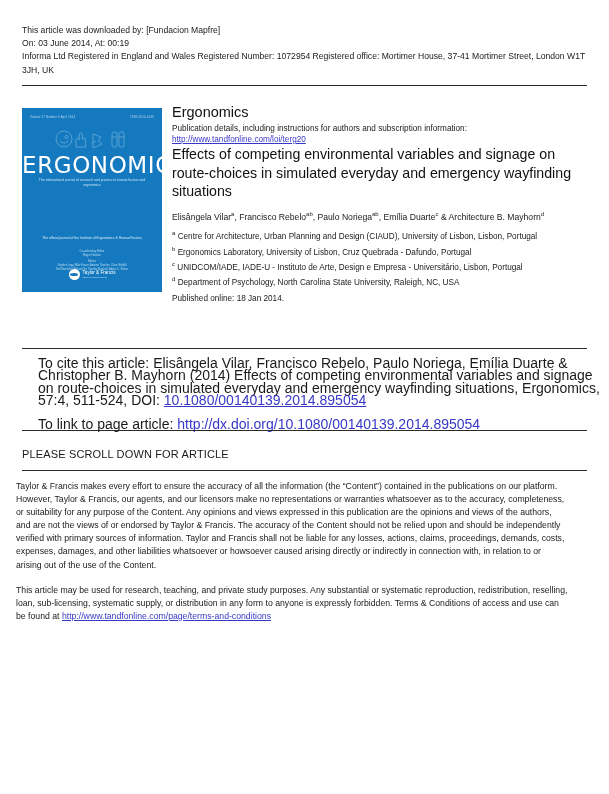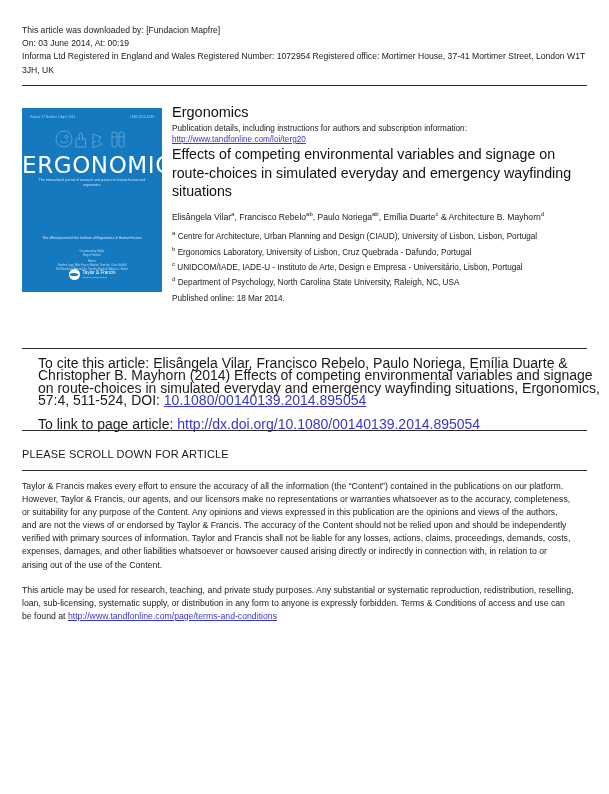--- a/index.html
+++ b/index.html
@@ -211,21 +211,21 @@
     left: 22px;
     top: 448px;
     font-size: 11px;
     letter-spacing: .15px;
     color: #1a1a1a;
   }
 
   
   .terms {
     position: absolute;
-    left: 22px;
+    left: 16px;
     top: 480px;
     width: 552px;
     font-size: 8.7px;
     line-height: 13.1px;
     color: #1a1a1a;
   }
   .terms p { margin: 0; }
   .terms p + p { margin-top: 12px; }
 </style>
 </head>
@@ -291,21 +291,21 @@
     <div class="authors">
       <span>Elisângela Vilar</span><sup>a</sup>, <span>Francisco Rebelo</span><sup>ab</sup>, <span>Paulo Noriega</span><sup>ab</sup>, <span>Emília Duarte</span><sup>c</sup> &amp; <span>Architecture B. Mayhorn</span><sup>d</sup>
     </div>
 
     <div class="affils">
       <p><span class="marker">a</span> <span>Centre for Architecture, Urban Planning and Design (CIAUD), University of Lisbon, Lisbon, Portugal</span></p>
       <p><span class="marker">b</span> <span>Ergonomics Laboratory, University of Lisbon, Cruz Quebrada - Dafundo, Portugal</span></p>
       <p><span class="marker">c</span> <span>UNIDCOM/IADE, IADE-U - Instituto de Arte, Design e Empresa - Universitário, Lisbon, Portugal</span></p>
       <p><span class="marker">d</span> <span>Department of Psychology, North Carolina State University, Raleigh, NC, USA</span></p>
     </div>
-    <div class="pub-online">Published online: 18 Mar 2014.</div>
+    <div class="pub-online">Published online: 18 Jan 2014.</div>
   </div>
 
   <div class="rule" style="top:348px;"></div>
 
   <div class="cite-block">
     <div>
       <span>To cite this article: Elisângela Vilar, Francisco Rebelo, Paulo Noriega, Emília Duarte &amp; Christopher B. Mayhorn (2014) Effects of competing environmental variables and signage on route-choices in simulated everyday and emergency wayfinding situations, Ergonomics, 57:4, 511-524, DOI: </span><a class="link" href="#">10.1080/00140139.2014.895054</a>
     </div>
     <div class="to-link">
       <span>To link to page article: </span> <a class="link" href="#">http://dx.doi.org/10.1080/00140139.2014.895054</a>

